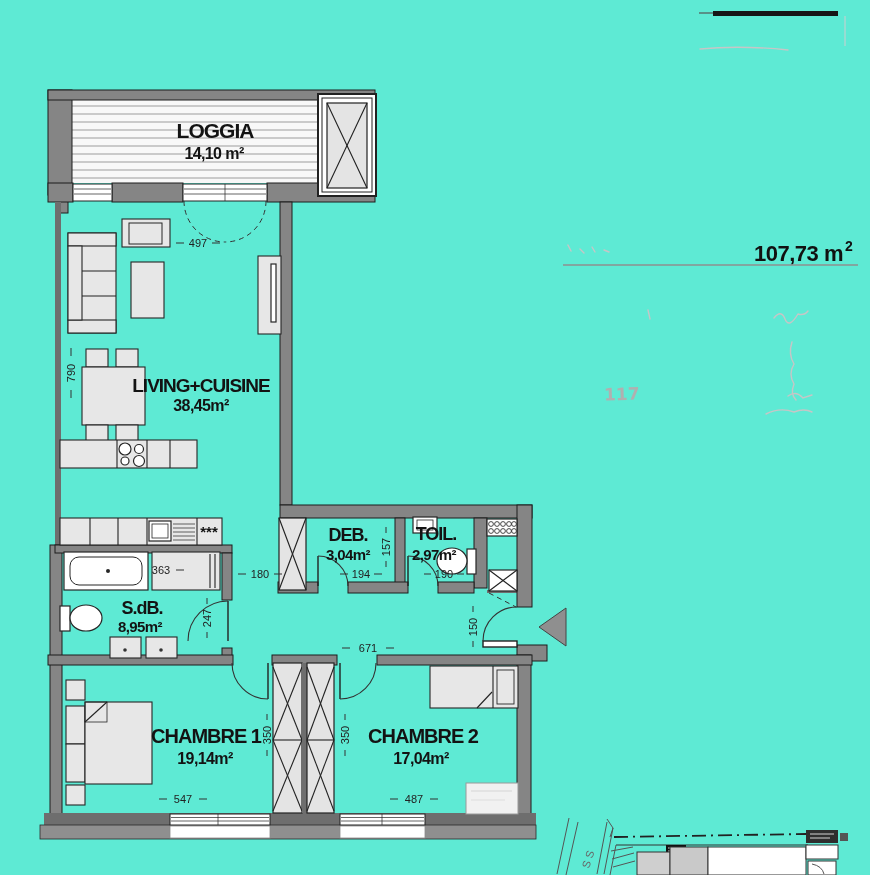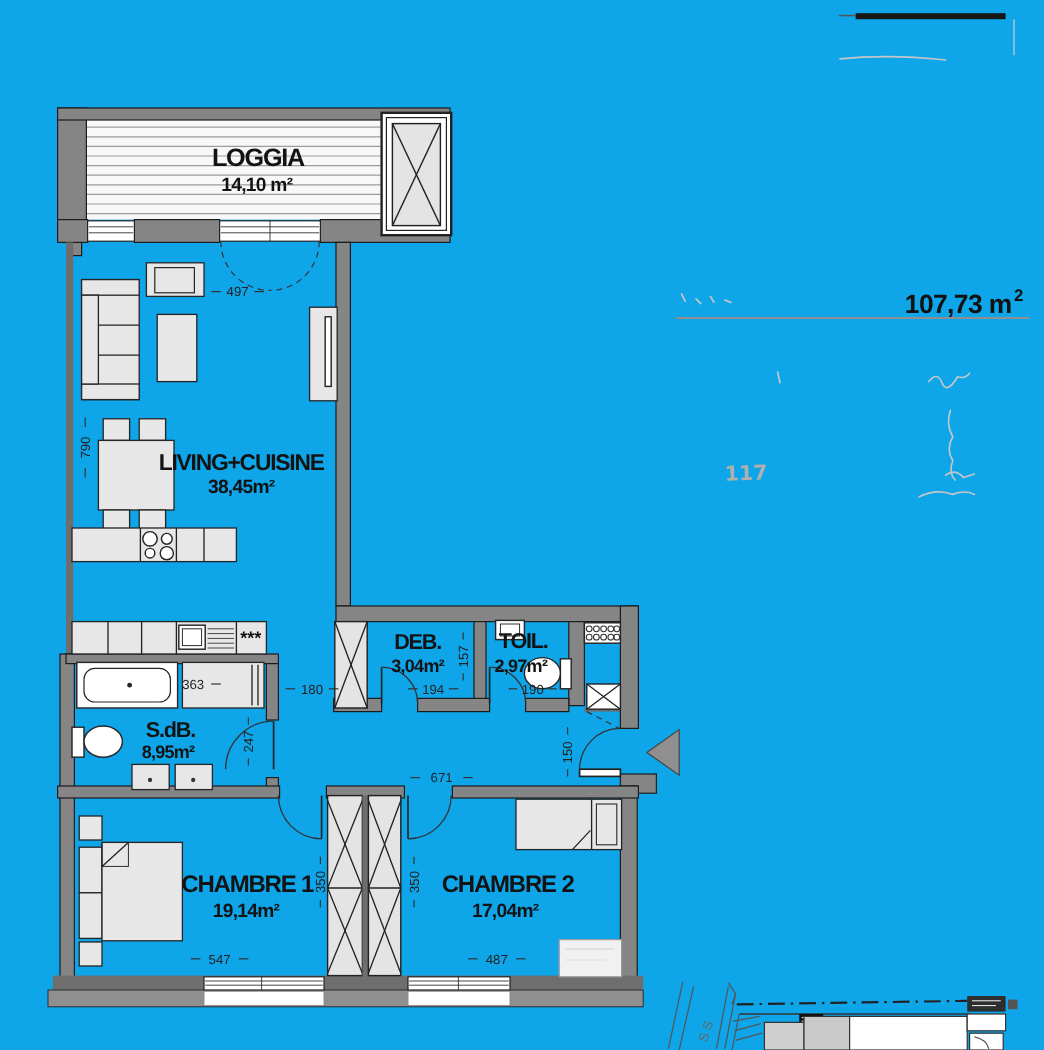--- a/index.html
+++ b/index.html
@@ -1,16 +1,16 @@
 <!DOCTYPE html>
 <html><head>
 <meta charset="utf-8">
 <style>
   html,body{margin:0;padding:0;background:#ffffff;}
-  .canvas{position:relative;width:870px;height:875px;background:#0ea5e9;overflow:hidden;
+  .canvas{position:relative;width:870px;height:875px;background:#5eead4;overflow:hidden;
           font-family:"Liberation Sans",sans-serif;}
   svg{position:absolute;left:0;top:0;}
   .wall{fill:#858585;stroke:#1c1c1c;stroke-width:1;}
   .wall-thin{fill:#6e6e6e;stroke:none;}
   .wall-outer{fill:#8f8f8f;stroke:#2a2a2a;stroke-width:0.8;}
   .floorline{stroke:#9c9c9c;stroke-width:1;}
   .furn{fill:#e7e7e7;stroke:#262626;stroke-width:1.1;}
   .furn-light{fill:#f1f1f1;stroke:#9a9a9a;stroke-width:1;}
   .fixt{fill:#ffffff;stroke:#262626;stroke-width:1.2;}
   .xfill{fill:#e4e4e4;stroke:#222222;stroke-width:1.2;}

